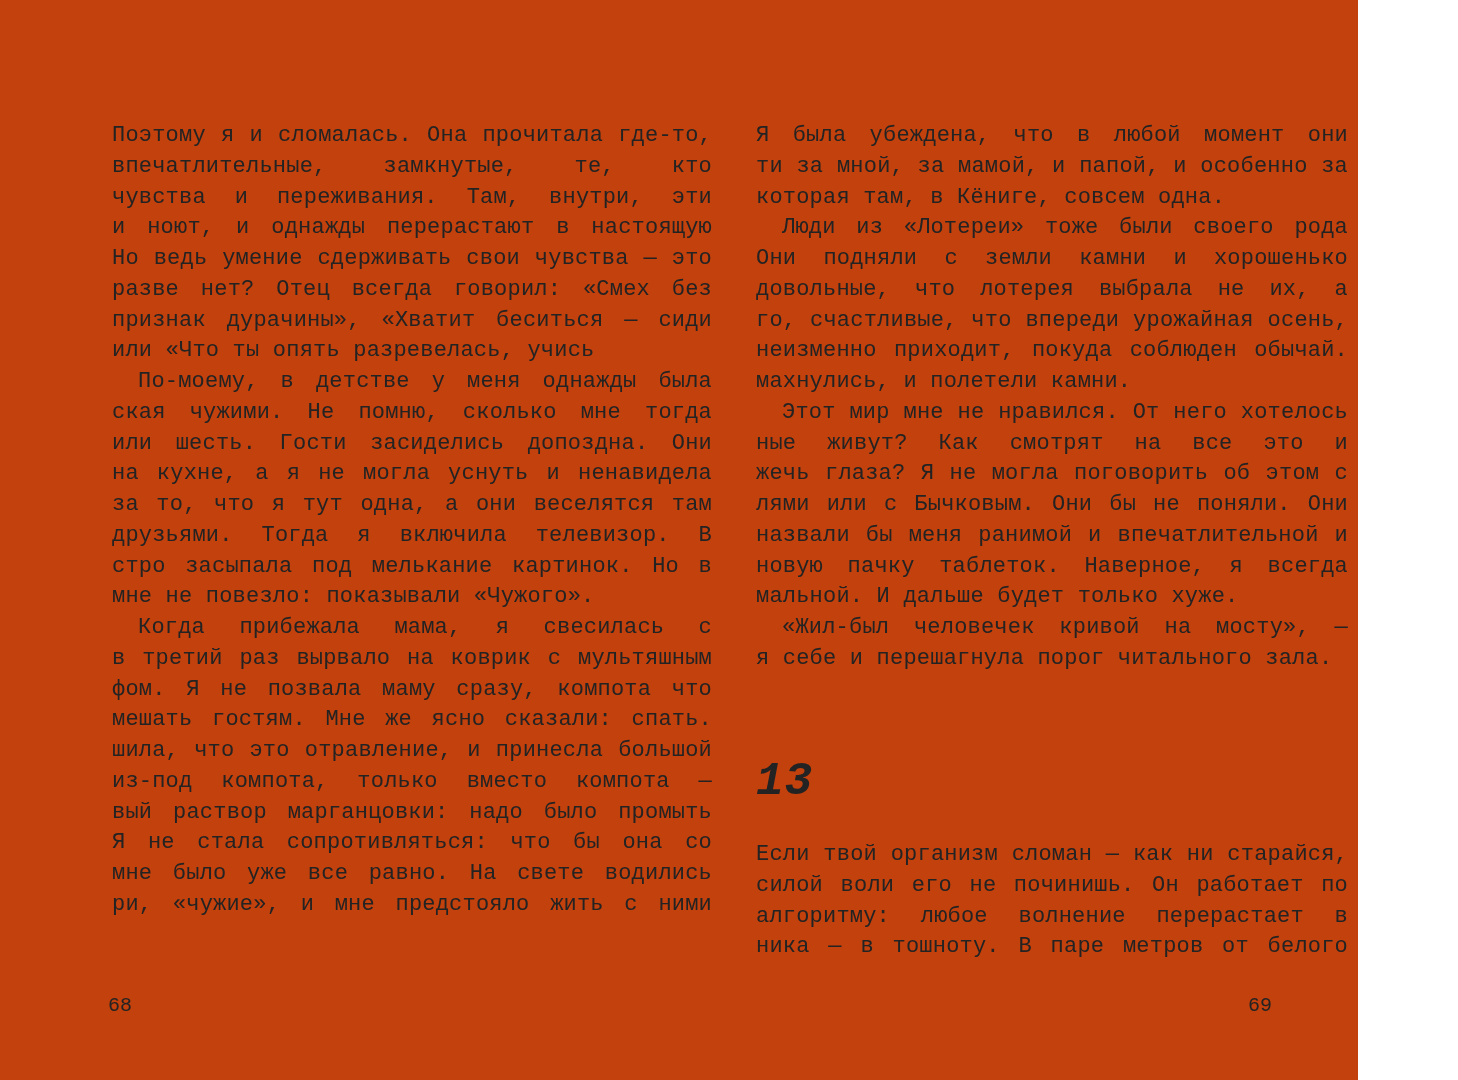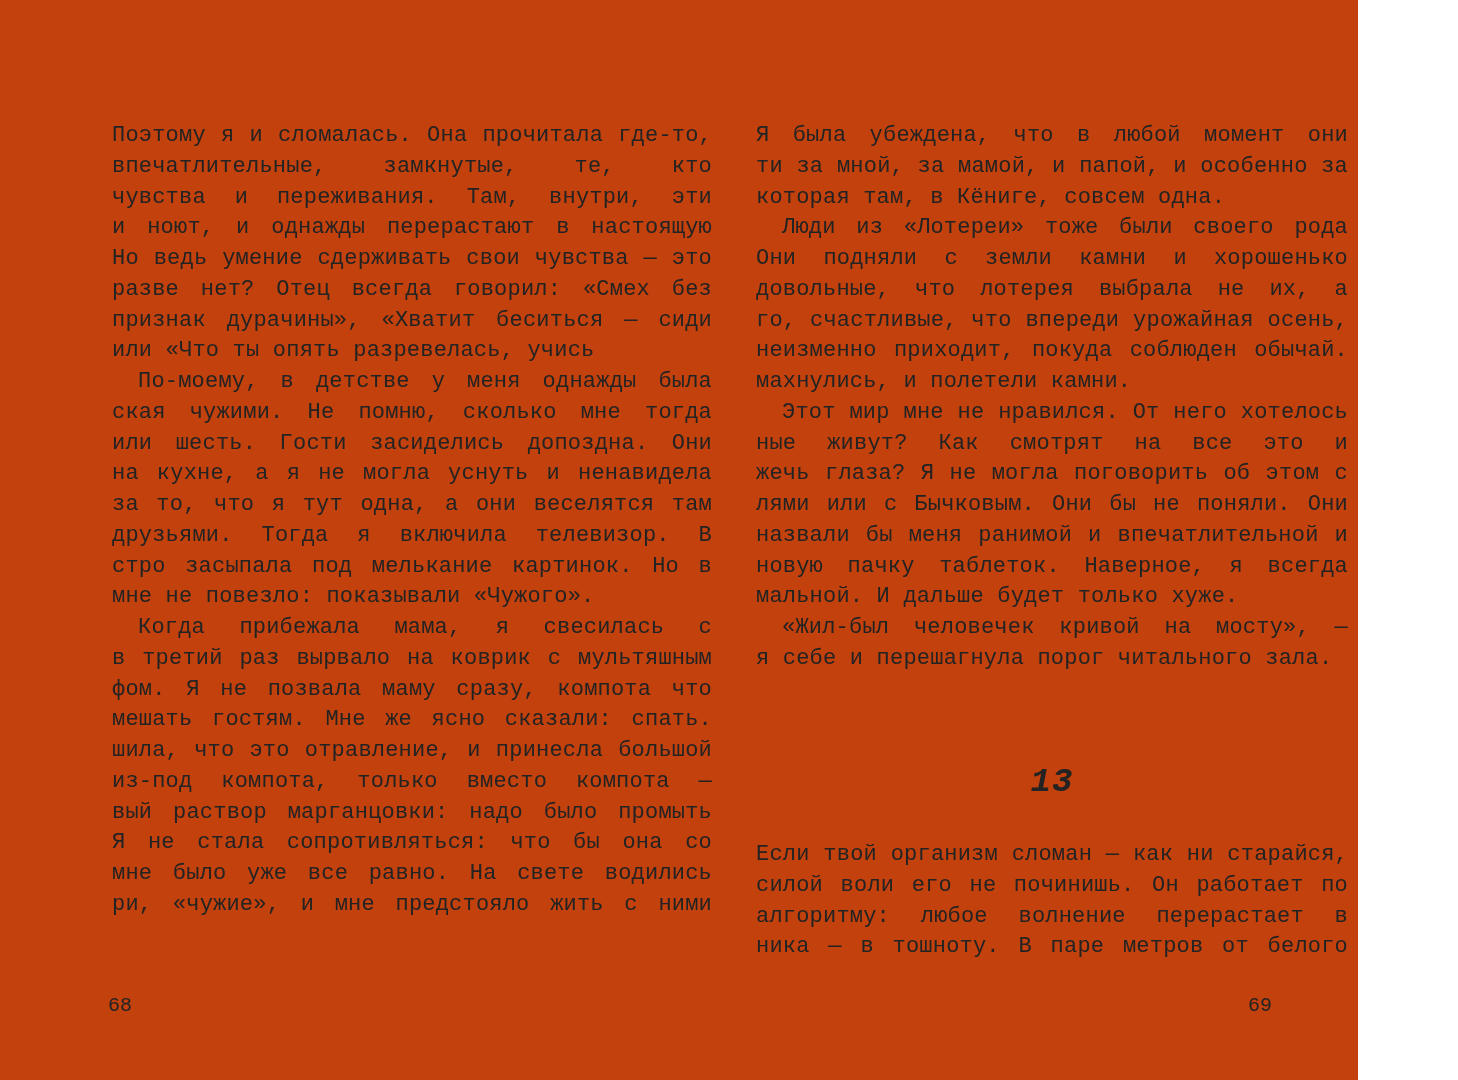--- a/index.html
+++ b/index.html
@@ -33,22 +33,22 @@
   }
   .line.just {
     text-align: justify;
     text-align-last: justify;
   }
   .line.ind { text-indent: 26px; }
   .chapter-heading {
     margin-top: 49px;
     height: 56px;
     line-height: 56px;
-    text-align: center;
-    font-size: 34px;
+    text-align: left;
+    font-size: 46px;
     font-style: italic;
     font-weight: bold;
     letter-spacing: 1px;
   }
   .after-heading { margin-top: 30px; }
   .page-number {
     position: absolute;
     top: 992px;
     font-size: 20px;
     line-height: 28px;

